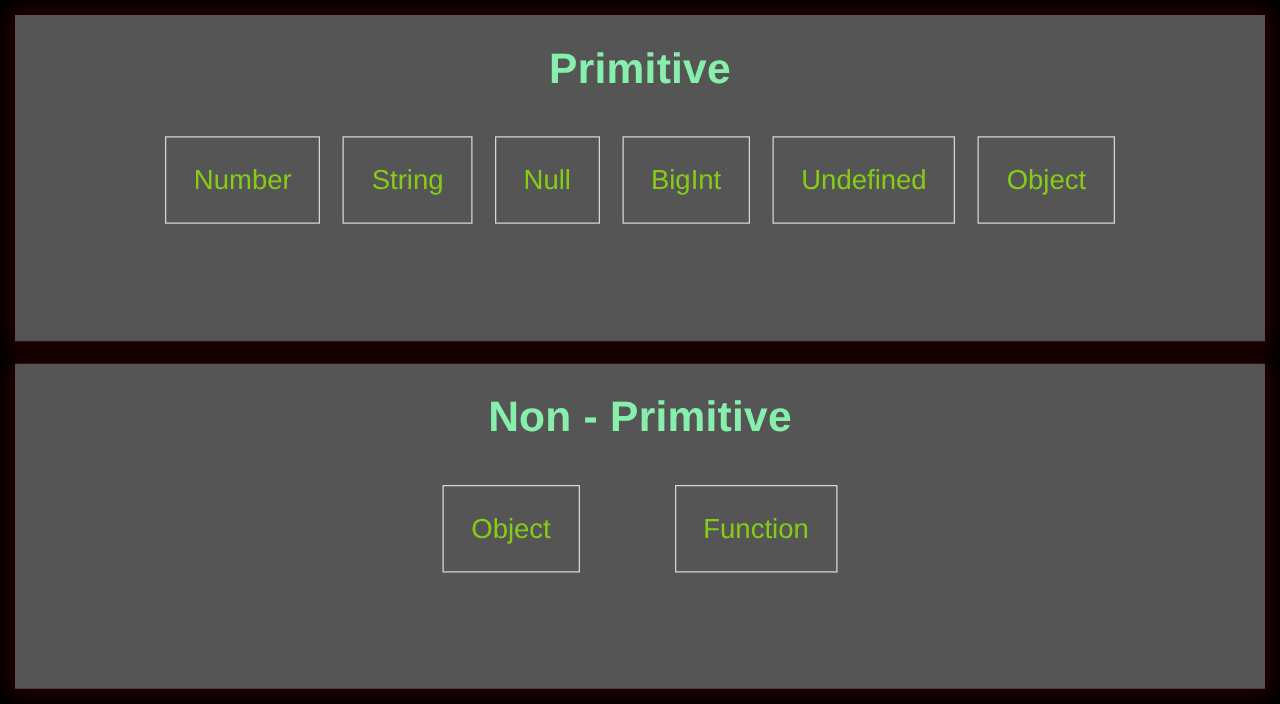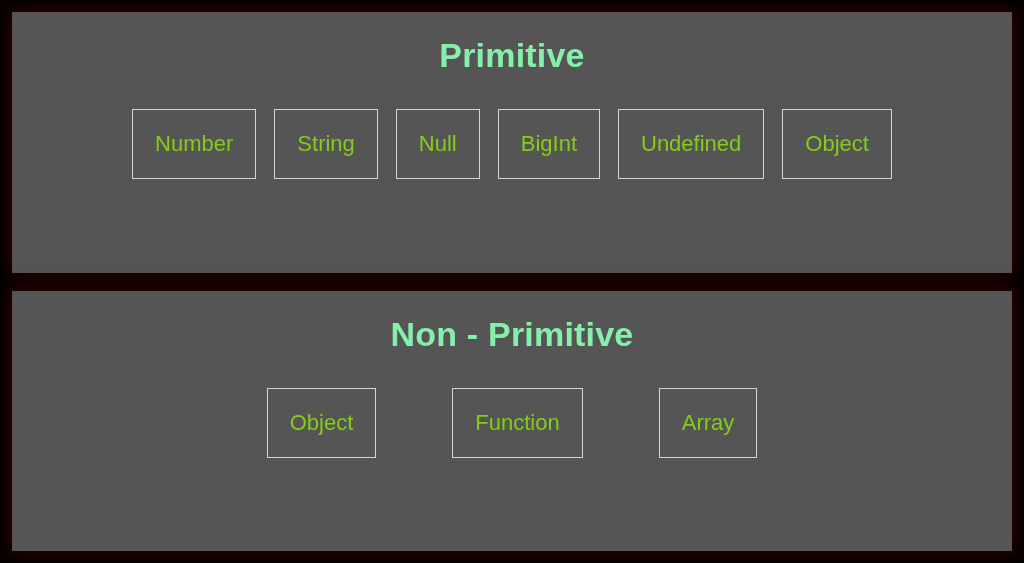--- a/index.html
+++ b/index.html
@@ -66,15 +66,14 @@
     <div class="item-box">Undefined</div>
     <div class="item-box">Object</div>
   </div>
 </div>
 
 <div class="panel">
   <div class="panel-title">Non - Primitive</div>
   <div class="items-row spread">
     <div class="item-box">Object</div>
     <div class="item-box">Function</div>
-    <div class="item-box">Array</div>
   </div>
 </div>
 
 </body></html>

